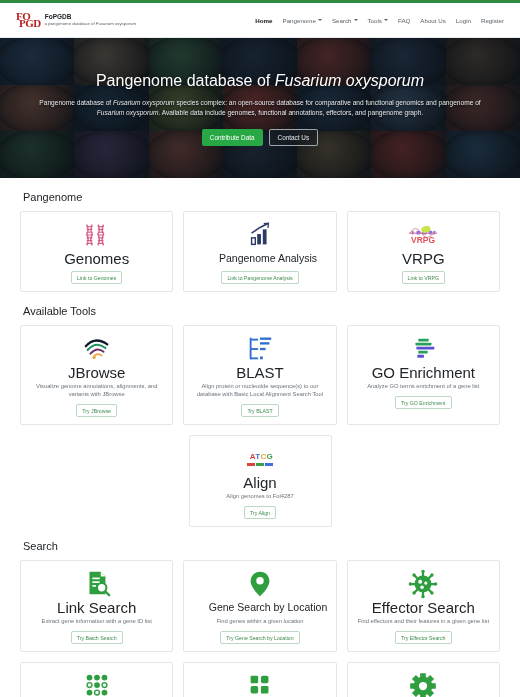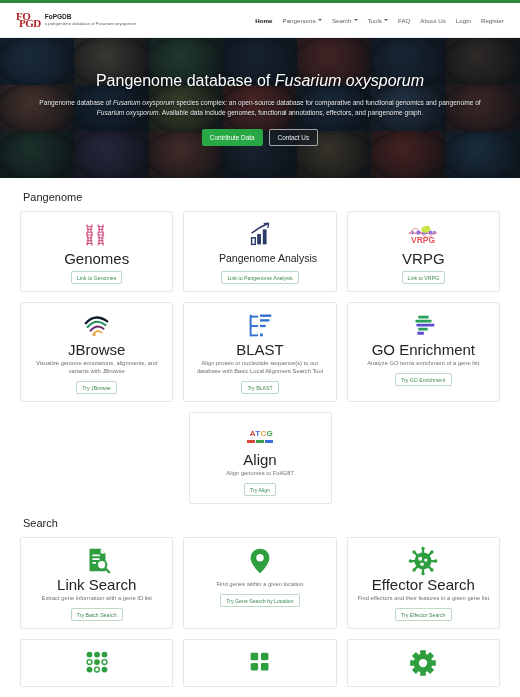--- a/index.html
+++ b/index.html
@@ -260,20 +260,21 @@
             <rect x="22" y="11.5" width="4" height="4" fill="#9b6fd4" rx="1"></rect>
             <rect x="27" y="11.5" width="2" height="4" fill="#9b6fd4" rx="1"></rect>
             <ellipse cx="19" cy="10" rx="5" ry="3.5" fill="#cbe34a" transform="rotate(-18 19 10)"></ellipse>
             <text x="16" y="24" font-size="9" font-family="Liberation Sans" font-weight="700" text-anchor="middle" fill="#e0525e">VRPG</text>
           </svg>
         </div>
         <div class="card-title">VRPG</div>
         <button class="btn-link spacer-top">Link to VRPG</button>
       </div>
     </div>
+    <div class="section-title">Available Tools</div>
     <div class="row">
       <div class="card">
         <div class="card-icon">
           <svg width="30" height="30" viewBox="0 0 32 32">
             <path d="M4 13 Q14 2 27 11" stroke="#111b2e" fill="none" stroke-width="2.4" stroke-linecap="round"></path>
             <path d="M6 17 Q15 7 25 15" stroke="#1f8f5e" fill="none" stroke-width="2.2" stroke-linecap="round"></path>
             <path d="M9 21 Q16 13 23 19" stroke="#6b2d6b" fill="none" stroke-width="2" stroke-linecap="round"></path>
             <path d="M12 25 Q16 19 21 23" stroke="#e8a63c" fill="none" stroke-width="1.8" stroke-linecap="round"></path>
             <circle cx="13" cy="25" r="1.6" fill="#e8a63c"></circle>
           </svg>
@@ -349,20 +350,21 @@
         <div class="card-desc">Extract gene information with a gene ID list</div>
         <button class="btn-link spacer-top">Try Batch Search</button>
       </div>
       <div class="card">
         <div class="card-icon">
           <svg width="30" height="30" viewBox="0 0 32 32">
             <path d="M16 3 C10 3 6 7.5 6 13 C6 20 16 29 16 29 C16 29 26 20 26 13 C26 7.5 22 3 16 3 Z" fill="#2e9e3f"></path>
             <circle cx="16" cy="12.5" r="4" fill="#fff"></circle>
           </svg>
         </div>
+        <div class="card-title sm">Gene Search by Location</div>
         <div class="card-desc">Find genes within a given location</div>
         <button class="btn-link spacer-top">Try Gene Search by Location</button>
       </div>
       <div class="card">
         <div class="card-icon">
           <svg width="30" height="30" viewBox="0 0 32 32">
             <line x1="24" y1="16" x2="29" y2="16" stroke="#2e9e3f" stroke-width="2.4" stroke-linecap="round"></line>
             <circle cx="29.5" cy="16" r="1.8" fill="#2e9e3f"></circle>
             <line x1="21.65685424949238" y1="21.65685424949238" x2="25.19238815542512" y2="25.192388155425117" stroke="#2e9e3f" stroke-width="2.4" stroke-linecap="round"></line>
             <circle cx="25.54594154601839" cy="25.54594154601839" r="1.8" fill="#2e9e3f"></circle>

